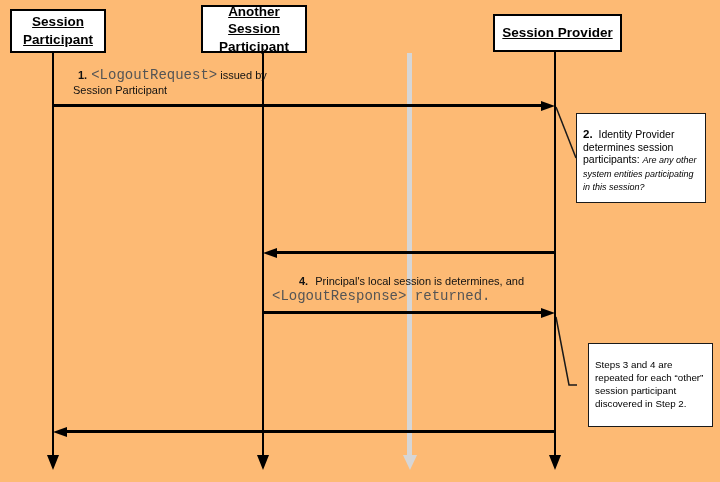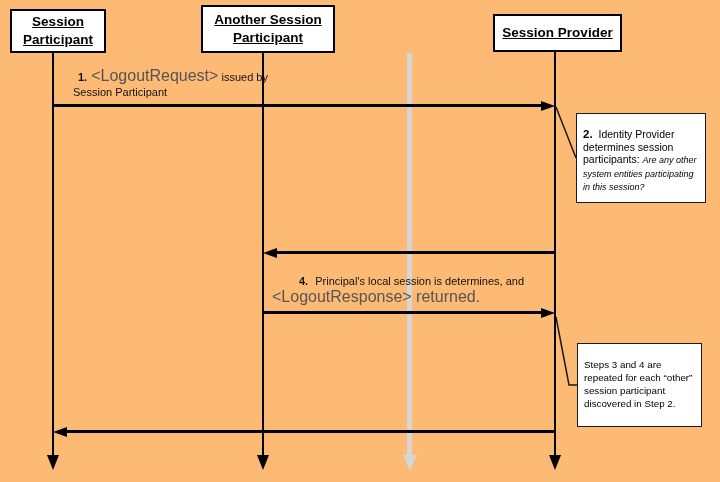--- a/index.html
+++ b/index.html
@@ -76,39 +76,39 @@
   
   .msg-label {
     position: absolute;
     font-size: 11px;
     line-height: 15px;
     color: #111;
     z-index: 3;
   }
   .msg-label .step { font-weight: bold; margin-right: 4px; }
   .msg-label .code {
-    font-family: Liberation Sans, sans-serif;
-    font-size: 16px;
+    font-family: Liberation Mono, monospace;
+    font-size: 14px;
     color: #555555;
   }
 
   
   .note {
     position: absolute;
     box-sizing: border-box;
     border: 1.5px solid #1a1a1a;
     background: #fff;
     font-size: 10.5px;
     line-height: 12.5px;
     padding: 14px 6px;
     z-index: 4;
   }
   .note .step { font-weight: bold; font-size: 11.5px; margin-right: 3px; }
   .note .q { font-style: italic; font-size: 9px; }
-  .note.small { font-size: 9.8px; line-height: 13px; }
+  .note.small { font-size: 9.8px; line-height: 13px; margin-left: 11px; }
 
   svg.connectors {
     position: absolute;
     left: 0; top: 0;
     z-index: 0;
     pointer-events: none;
   }
 </style>
 </head>
 <body>
@@ -126,21 +126,21 @@
   <div class="lifeline" style="left:554px; top:51px; height:404px;"></div>
 
   <div class="ll-head" style="left:47px; top:455px;"></div>
   <div class="ll-head" style="left:257px; top:455px;"></div>
   <div class="ll-head gray" style="left:403px; top:455px;"></div>
   <div class="ll-head" style="left:549px; top:455px;"></div>
 
   <div class="actor heavy" style="left:10px; top:9px; width:96px; height:44px;">
     <span>Session Participant</span>
   </div>
-  <div class="actor heavy" style="left:201px; top:5px; width:134px; height:48px;">
+  <div class="actor heavy" style="left:201px; top:5px; width:106px; height:48px;">
     <span>Another Session Participant</span>
   </div>
   <div class="actor heavy" style="left:493px; top:14px; width:129px; height:38px;">
     <span>Session Provider</span>
   </div>
 
   <div class="msg-label" style="left:73px; top:68px; width:195px; text-indent:5px;">
     <span class="step">1.</span><span class="code">&lt;LogoutRequest&gt;</span><span> issued by Session Participant</span>
   </div>
   <div class="msg-line" style="left:53px; top:104px; width:489px;"></div>

